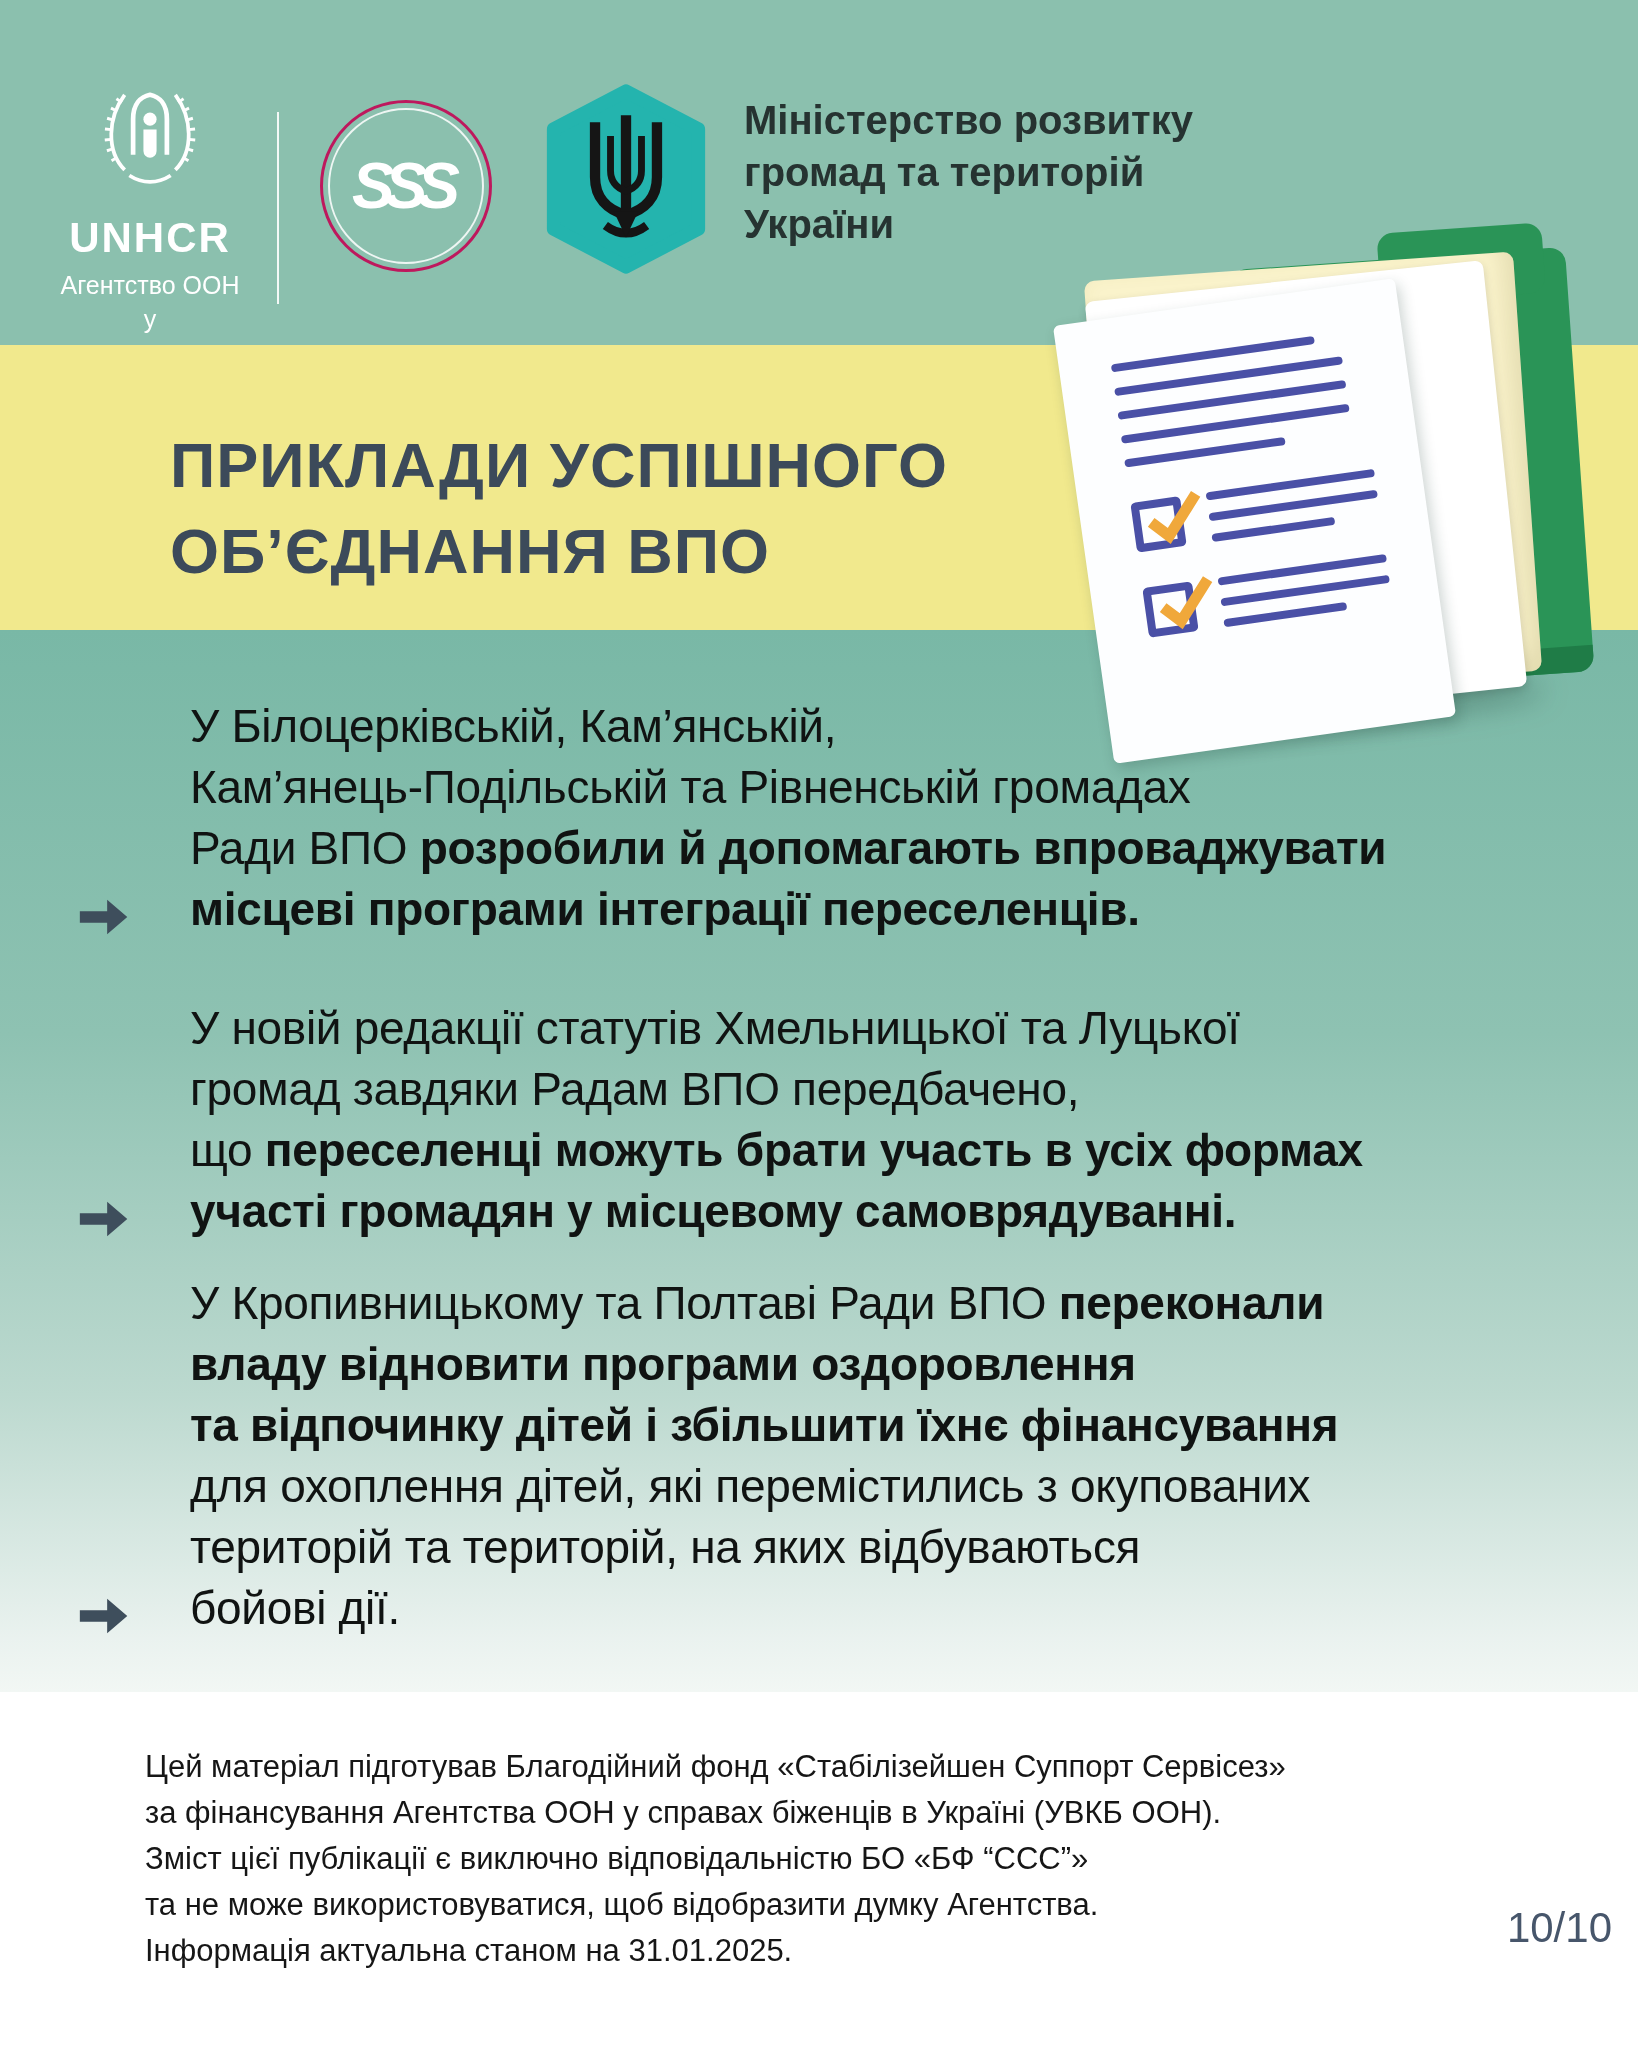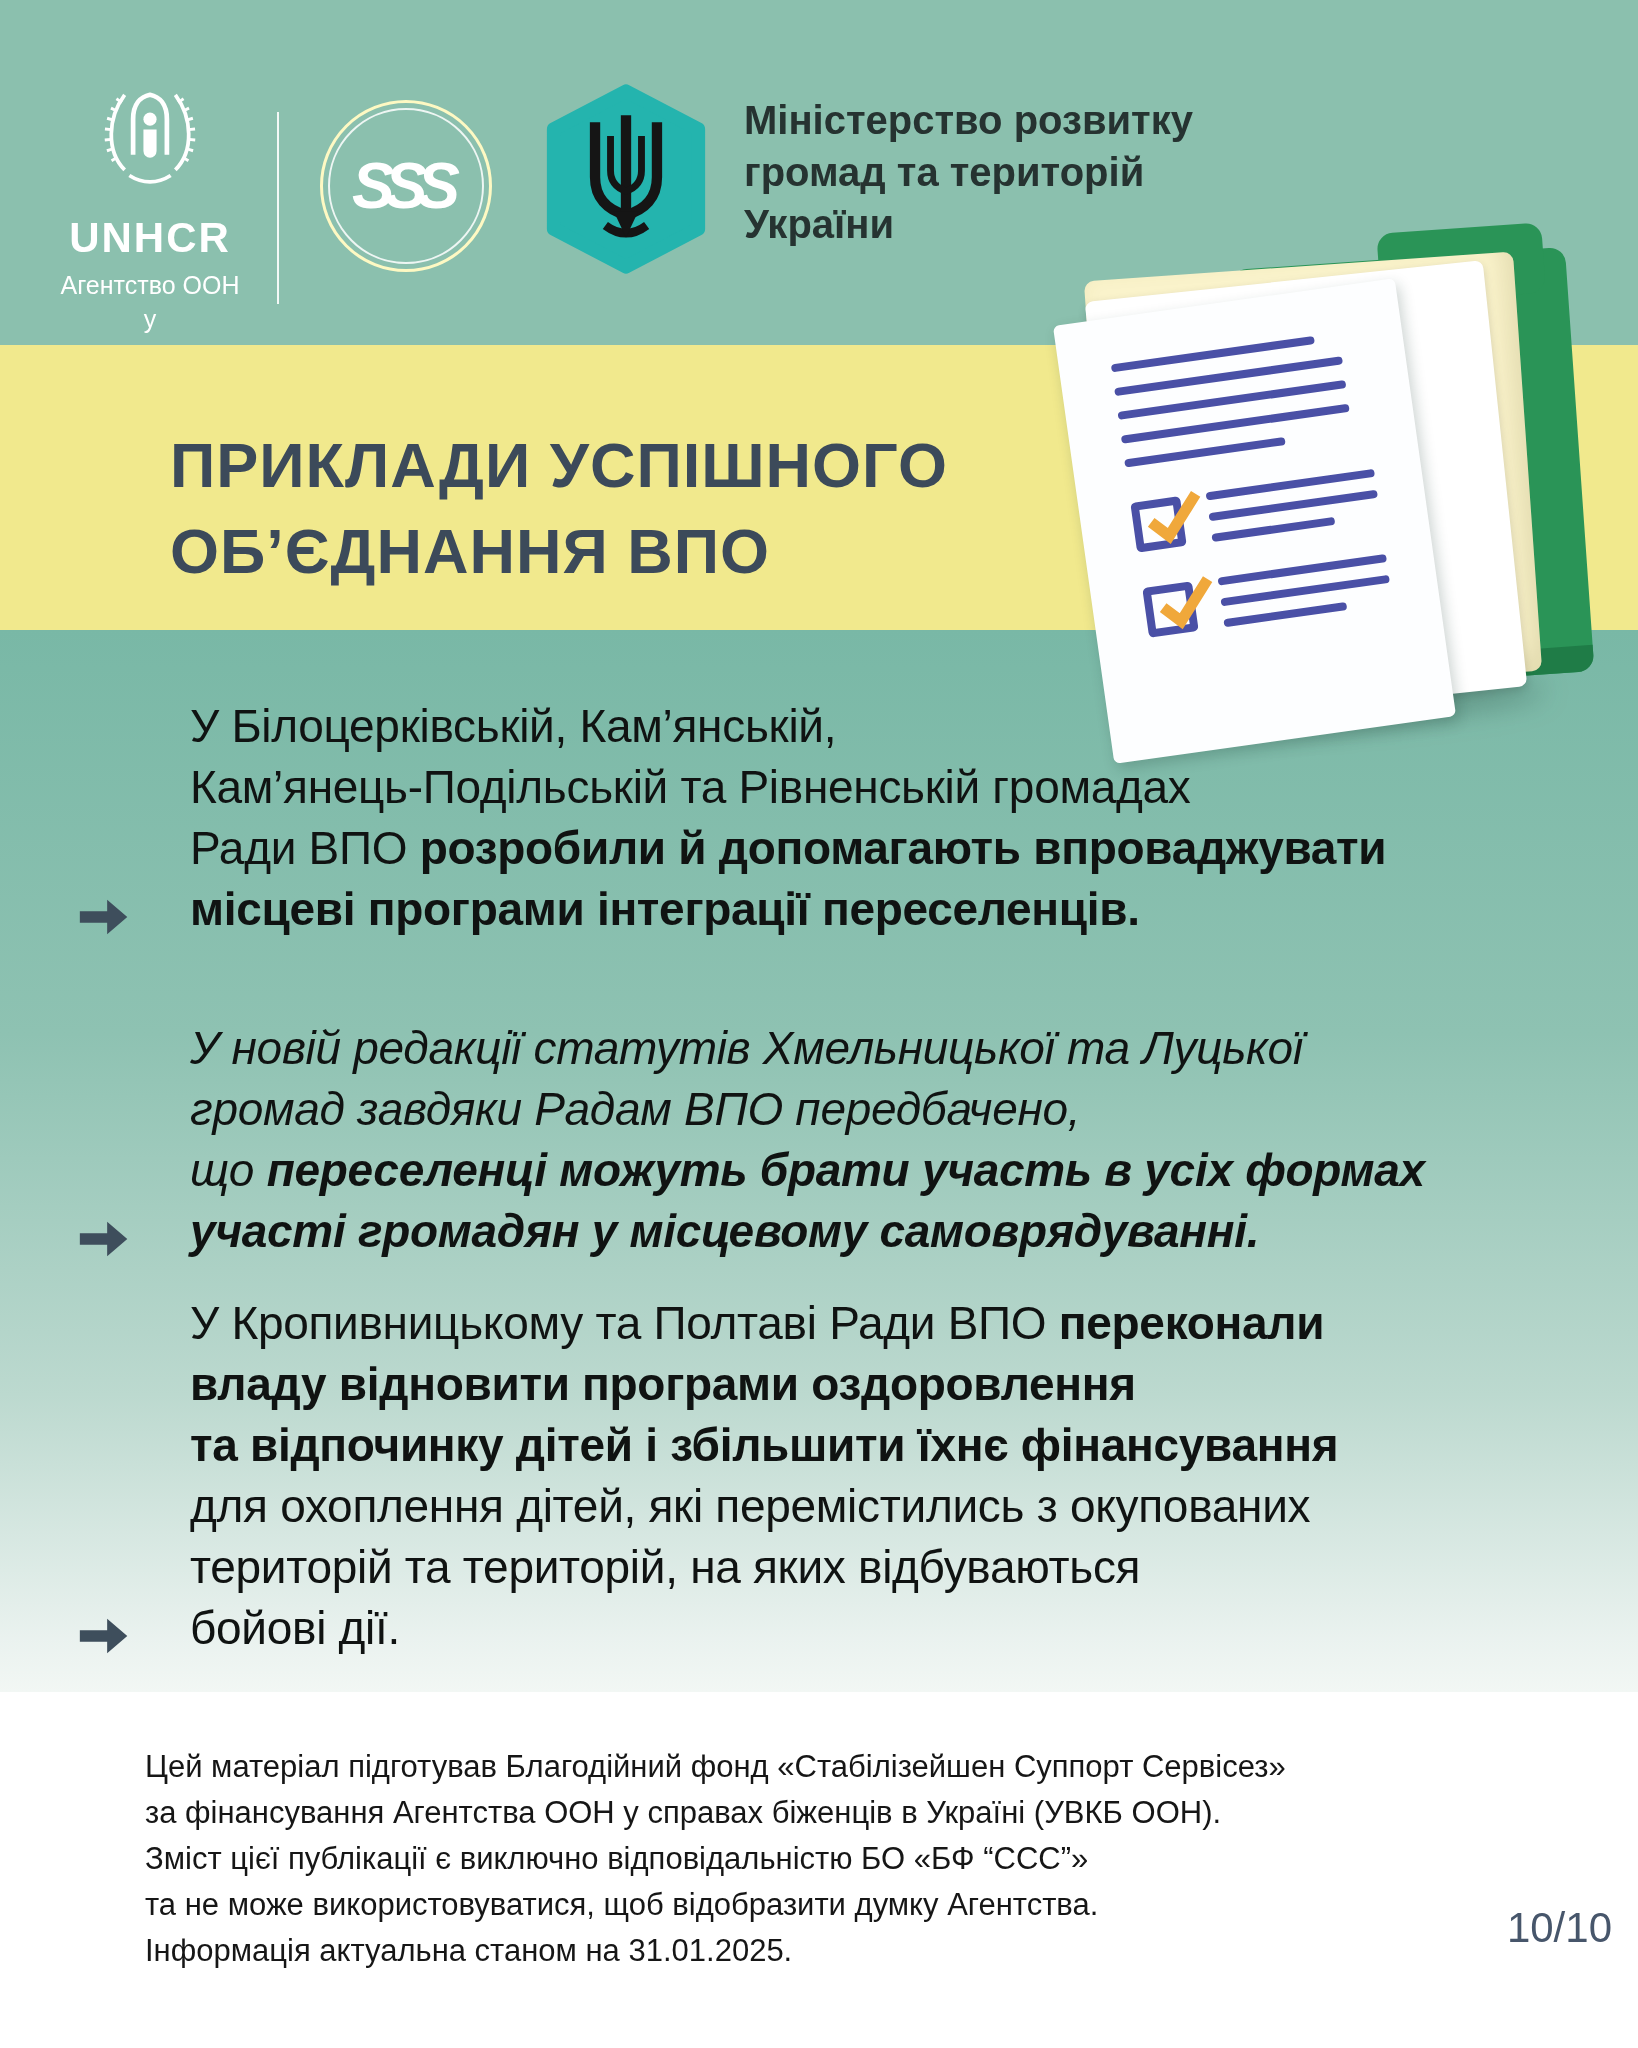--- a/index.html
+++ b/index.html
@@ -6,39 +6,39 @@
   .canvas{position:relative;width:1638px;height:2048px;overflow:hidden;
           font-family:"Liberation Sans","DejaVu Sans",sans-serif;background:#fff;}
 
   
   .header{position:absolute;left:0;top:0;width:1638px;height:345px;background:var(--header_bg);}
   .unhcr{position:absolute;left:52px;top:76px;width:196px;text-align:center;color:var(--logo_white);}
   .unhcr-emblem{display:block;margin:0 auto;width:118px;height:122px;}
   .unhcr-acronym{font-size:42px;font-weight:700;letter-spacing:2px;margin-top:16px;}
   .unhcr-tagline{font-size:25px;line-height:34px;margin-top:6px;white-space:pre-line;font-weight:400;}
   .divider{position:absolute;left:277px;top:112px;width:2px;height:192px;background:rgba(255,255,255,.9);}
-  .sss{position:absolute;left:320px;top:100px;width:166px;height:166px;border:3px solid #fef9c3;border-radius:50%;
+  .sss{position:absolute;left:320px;top:100px;width:166px;height:166px;border:3px solid #be185d;border-radius:50%;
        display:flex;align-items:center;justify-content:center;}
   .sss::before{content:"";position:absolute;inset:5px;border:2px solid rgba(255,255,255,.85);border-radius:50%;}
   .sss-text{color:#fff;font-size:64px;font-weight:700;font-style:italic;letter-spacing:-10px;padding-right:10px;}
   .trident-hex{position:absolute;left:540px;top:84px;width:172px;height:190px;}
   .ministry{position:absolute;left:732px;top:94px;font-size:40px;line-height:52px;font-weight:700;
             color:var(--ministry_text);white-space:pre-line;margin-left:12px;}
 
   
   .title-band{position:absolute;left:0;top:345px;width:1638px;height:285px;background:var(--title_band_bg);}
   .title{position:absolute;left:170px;top:77px;margin:0;font-size:63px;line-height:86px;font-weight:700;
          letter-spacing:1px;color:var(--title_text);white-space:pre-line;}
 
   
   .body{position:absolute;left:0;top:630px;width:1638px;height:1062px;
         background:linear-gradient(180deg,#79b8a6 0%,#8ec2b2 38%,#bcd9cf 72%,#eaf2ef 95%,#f2f7f4 100%);}
   .bullet{display:flex;align-items:flex-end;padding-left:73px;padding-right:40px;}
   .bullet-1{margin-top:66px;}
-  .bullet-2{margin-top:78px;font-style:italic;}
+  .bullet-2{margin-top:58px;}
   .bullet-3{margin-top:31px;}
   .arrow-icon{flex:0 0 64px;width:64px;height:46px;margin-top:9px;margin-right:53px;}
   .arrow-icon path{fill:var(--arrow);}
   .bullet-text{margin:0;font-size:46px;line-height:61px;letter-spacing:-0.3px;color:var(--body_text);
                white-space:pre-line;font-weight:400;}
   .bullet-text strong{font-weight:700;}
 
   
   .illustration{position:absolute;left:1040px;top:238px;width:598px;height:520px;pointer-events:none;}
   .ill-shadow{position:absolute;left:85px;top:448px;width:420px;height:38px;background:rgba(30,60,50,.30);

